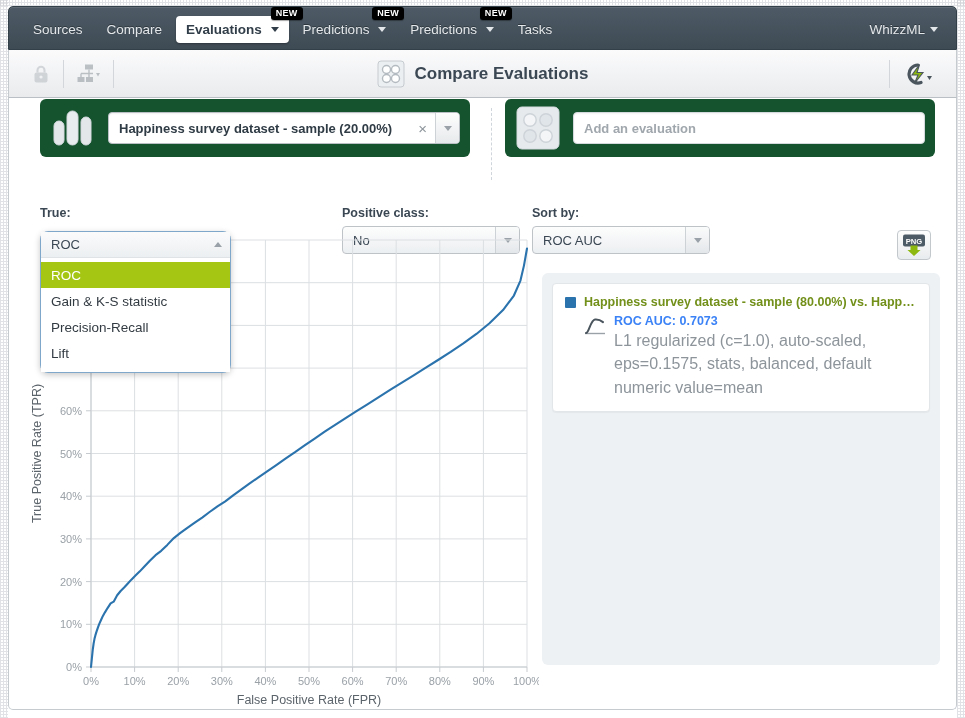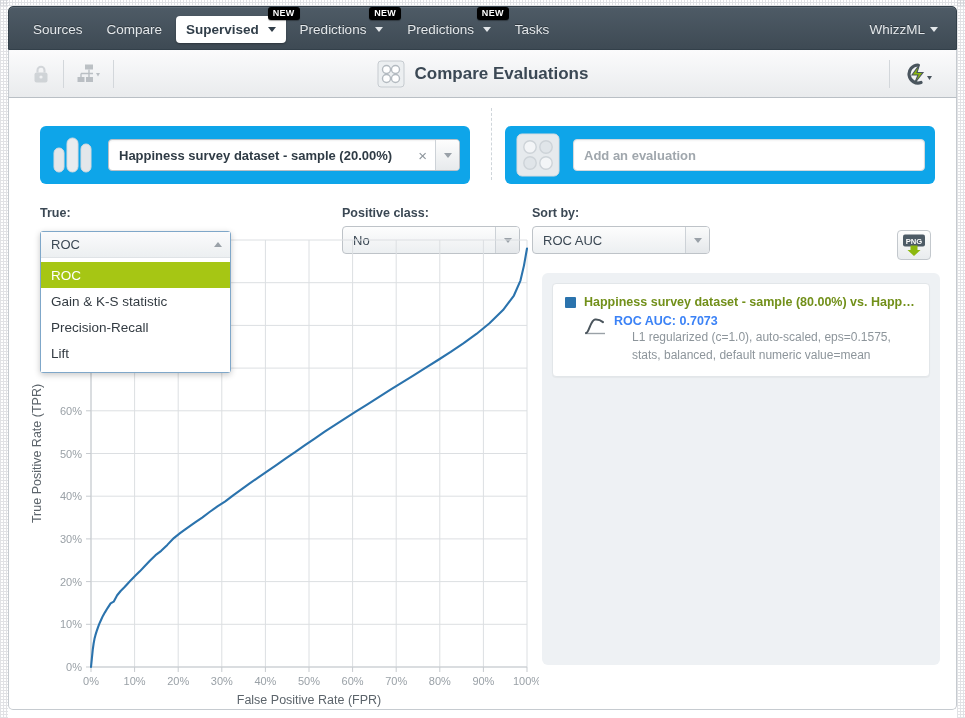--- a/index.html
+++ b/index.html
@@ -82,22 +82,22 @@
   .content{
     position:absolute; left:8px; top:98px; width:949px; height:612px;
     background:#ffffff;
     border-left:1px solid #c6cbd0; border-right:1px solid #c6cbd0; border-bottom:1px solid #c6cbd0;
     border-radius:0 0 5px 5px;
   }
 
   
   .sel-row{ position:absolute; left:0; top:0; width:949px; height:84px; }
   .sel-box{
-    position:absolute; top:28px; height:58px;
-    background:#0ea5e9; border-radius:6px;
+    position:absolute; top:1px; height:58px;
+    background:#14532d; border-radius:6px;
     display:flex; align-items:center; padding:0 10px;
   }
   .sel-left{ left:31px; width:430px; }
   .sel-right{ left:496px; width:430px; }
 
   .bars-icon{ width:48px; height:40px; margin-right:10px; flex:0 0 auto;}
   .grid-icon{ width:46px; height:46px; margin-right:12px; flex:0 0 auto;}
 
   .combo{
     position:relative; flex:1 1 auto; height:32px;
@@ -140,21 +140,21 @@
   .select .lbl{ padding-left:10px; flex:1 1 auto; }
   .select .arr{
     width:24px; height:26px; border-left:1px solid #cdd2d7;
     background:linear-gradient(#fafbfb,#e4e7ea);
     display:flex; align-items:center; justify-content:center; border-radius:0 3px 3px 0;
   }
 
   
   .dd-open{
     position:absolute; left:31px; top:239px; width:191px;
-    border:1px solid #7fa7c9; border-radius:3px; background:#fff;
+    border:1px solid #7fa7c9; border-radius:8px; background:#fff;
     box-shadow:0 2px 6px rgba(0,0,0,.22); z-index:40;
   }
   .dd-head{
     height:26px; background:linear-gradient(#fbfbfc,#eceff1);
     border-bottom:1px solid #dfe3e6;
     display:flex; align-items:center; font-size:13px; color:#3b4854;
   }
   .dd-head .lbl{ padding-left:10px; flex:1 1 auto; }
   .dd-head .arr{ width:24px; display:flex; align-items:center; justify-content:center;}
   .dd-list{ padding:4px 0 6px 0; background:#fff;}
@@ -186,21 +186,21 @@
   }
   .lg-title{ display:flex; align-items:flex-start; gap:8px; }
   .lg-swatch{ width:11px;height:11px;background:#2b73ad;border-radius:1px;margin-top:3px;flex:0 0 auto;}
   .lg-title-txt{
     color:#72901a; font-size:12.5px; font-weight:bold; line-height:1.3;
     white-space:nowrap; overflow:hidden; text-overflow:ellipsis; cursor:pointer;
   }
   .lg-body{ margin-top:4px; padding-left:19px; display:flex; gap:8px;}
   .lg-curve-icon{ width:22px;height:18px;flex:0 0 auto; margin-top:3px;}
   .lg-auc{ color:#3b82f6; font-size:12.5px; font-weight:bold; }
-  .lg-desc{ color:#8d959b; font-size:12px; line-height:1.45; margin-top:1px;margin-left:18px; }
+  .lg-desc{ color:#8d959b; font-size:16px; line-height:1.45; margin-top:1px; }
 
   
   .png-btn{
     position:absolute; left:896px; top:238px; width:34px; height:30px;
     background:linear-gradient(#fdfdfd,#e9ecee); border:1px solid #c3c8cd;
     border-radius:4px; display:flex; align-items:center; justify-content:center;
     cursor:pointer;
   }
 </style>
 </head>
@@ -217,21 +217,21 @@
 
       <div class="nav-item">
         <span>Sources</span>
       </div>
 
       <div class="nav-item">
         <span>Compare</span>
       </div>
 
       <div class="nav-item active">
-        <span>Supervised</span>
+        <span>Evaluations</span>
         <span class="caret-down"></span>
         <span class="badge-new">NEW</span>
       </div>
 
       <div class="nav-item">
         <span>Predictions</span>
         <span class="caret-down"></span>
         <span class="badge-new" style="right:-8px;">NEW</span>
       </div>
 

